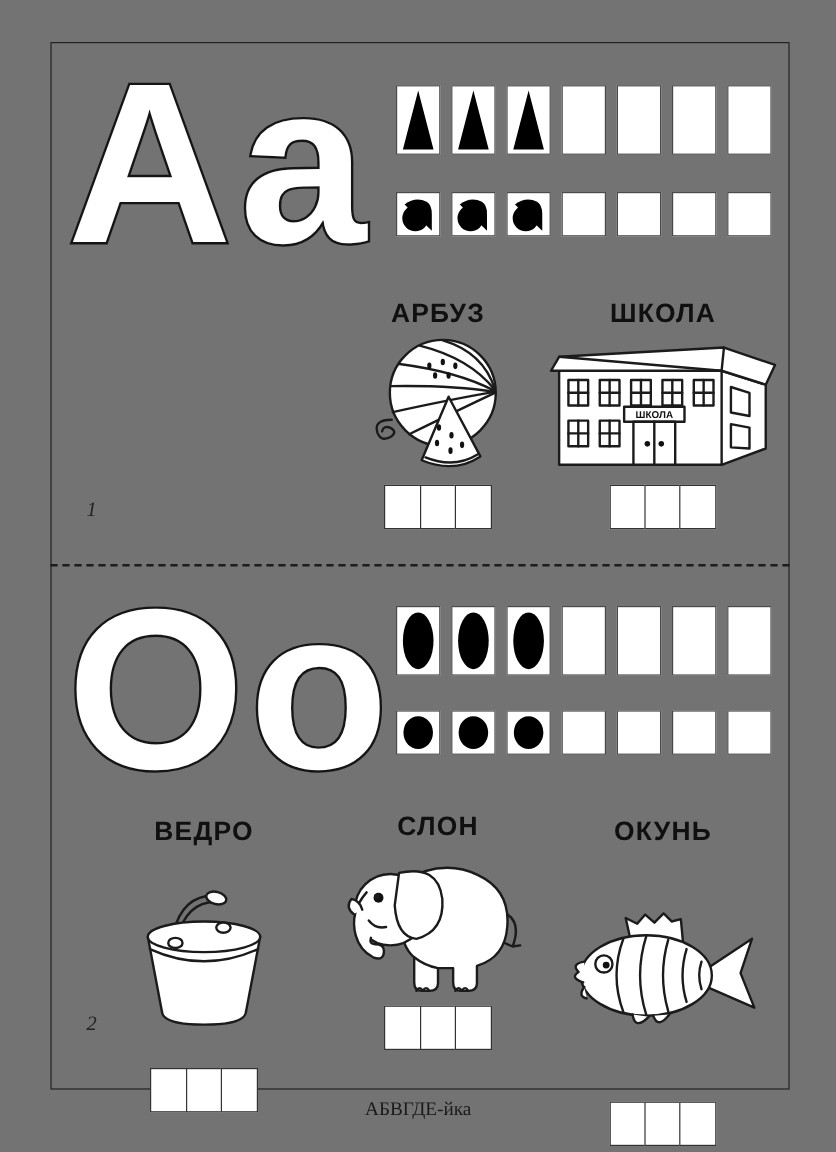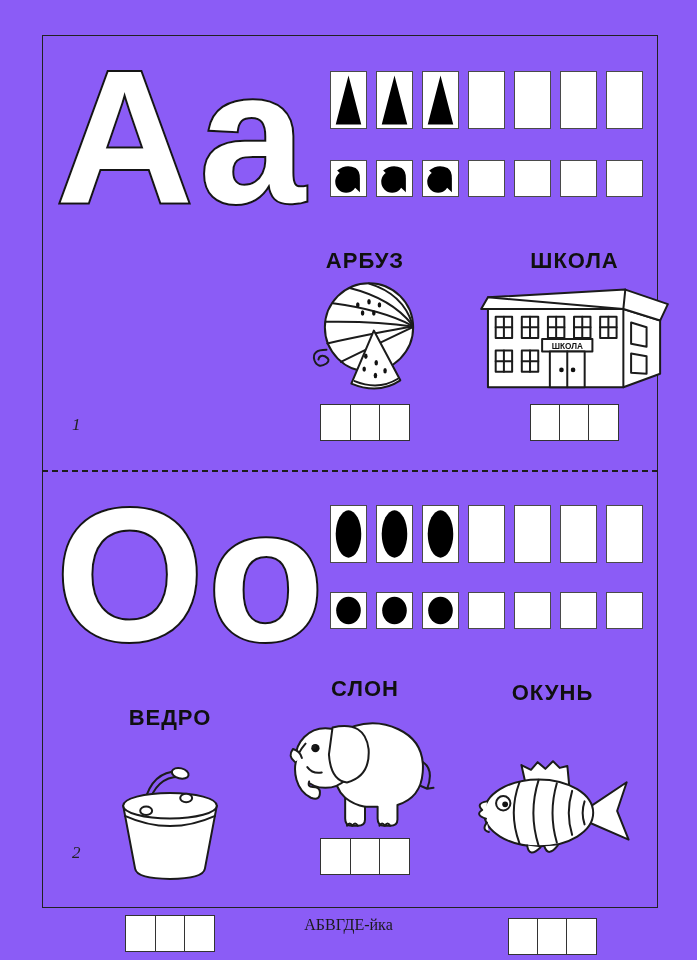--- a/index.html
+++ b/index.html
@@ -1,16 +1,16 @@
 <!DOCTYPE html>
 <html><head>
 <meta charset="utf-8">
 <style>
   html,body{margin:0;padding:0;background:#fff;}
-  .page{position:relative;width:697px;height:960px;background:#8b5cf6;overflow:hidden;
+  .page{position:relative;width:697px;height:960px;background:#737373;overflow:hidden;
         font-family:"Liberation Sans",sans-serif;color:#111;}
   .inner-border{position:absolute;left:42px;top:35px;width:614px;height:871px;
         border:1.8px solid #222;}
   
   .big-letters{position:absolute;left:52px;}
   .big-letters text{font-family:"Liberation Sans",sans-serif;font-weight:bold;
         font-size:190px;fill:#fff;stroke:#151515;stroke-width:4;paint-order:stroke;letter-spacing:4px;}
   .bl-a{top:44px;}
   .bl-o{top:482px;}
   
@@ -29,22 +29,22 @@
   .word-label{font-weight:bold;font-size:22px;letter-spacing:1px;color:#101010;}
   .pic-wrap{display:flex;align-items:center;justify-content:center;}
   .pic{display:block;}
   .pic *{vector-effect:non-scaling-stroke;}
   .strip{display:flex;}
   .letter-box{width:31px;height:37px;border:1.7px solid #333;box-sizing:border-box;background:#fff;}
   .letter-box + .letter-box{margin-left:-1.7px;}
   
   .r1c1{left:75px; top:248px;width:190px;}
   .r1c2{left:280px;top:248px;width:170px;align-items:center;}
-  .r1c3{left:472px;top:248px;width:205px;}
-  .r2c1{left:75px; top:705px;width:190px;gap:24px;}
+  .r1c3{left:450px;top:248px;width:205px;}
+  .r2c1{left:75px; top:680px;width:190px;gap:24px;}
   .r2c2{left:280px;top:676px;width:170px;text-align:center;}
   .r2c3{left:450px;top:680px;width:205px;gap:38px;}
   .r1c1 .pic-wrap,.r1c2 .pic-wrap,.r1c3 .pic-wrap{height:122px;margin:2px 0 6px 0;}
   .r2c1 .pic-wrap,.r2c2 .pic-wrap,.r2c3 .pic-wrap{height:128px;margin:2px 0 6px 0;}
   
   .page-num{position:absolute;left:72px;font-family:"Liberation Serif",serif;font-style:italic;
         font-size:17px;color:#222;}
   .pn1{top:415px;} .pn2{top:843px;}
   .divider{position:absolute;left:42px;width:616px;top:470px;border-top:2.4px dashed #1d1d1d;z-index:3;}
   .watermark{position:absolute;left:0;top:444px;width:100%;text-align:center;z-index:2;

